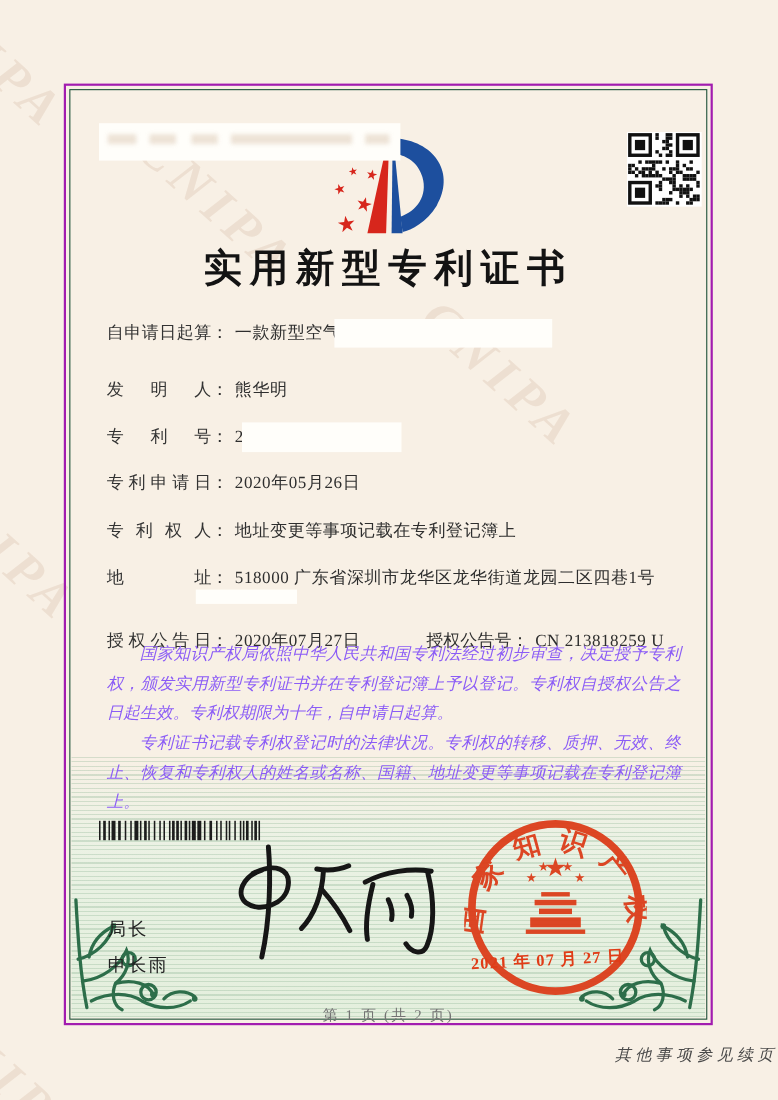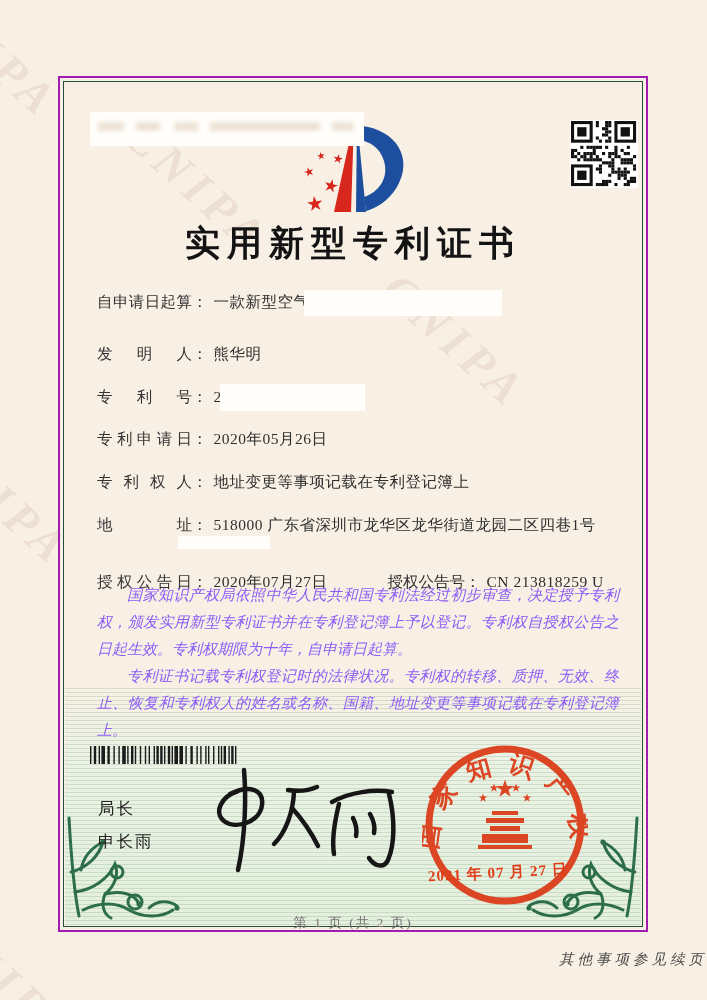--- a/index.html
+++ b/index.html
@@ -41,21 +41,21 @@
   .flabel{display:inline-block;width:95px;text-align:justify;text-align-last:justify;color:#333;}
   .fcolon{margin-right:6px;}
   .fvalue{letter-spacing:.5px;}
   .grant-no{margin-left:60px;}
   .body-text{
     position:absolute;left:37px;top:504px;width:522px;z-index:4;
     font-size:15px;line-height:27px;color:#8b5cf6;
     font-style:italic;text-align:justify;
   }
   .body-text p{margin:0;text-indent:2em;}
-  .director{position:absolute;left:38px;z-index:4;font-size:16.5px;color:#222;letter-spacing:2px;}
+  .director{position:absolute;left:38px;z-index:4;font-size:16.5px;color:#222;letter-spacing:2px;margin-top:36px;}
   .page-num{
     position:absolute;left:0;right:0;top:836px;text-align:center;z-index:4;
     font-size:13.5px;color:#737373;letter-spacing:2px;
   }
   .seal-date{
     position:absolute;left:366px;top:786px;width:200px;z-index:6;
     color:#e03c17;font-weight:bold;font-size:15px;letter-spacing:1px;
     transform:rotate(-3deg);white-space:nowrap;
   }
   .cont-note{

